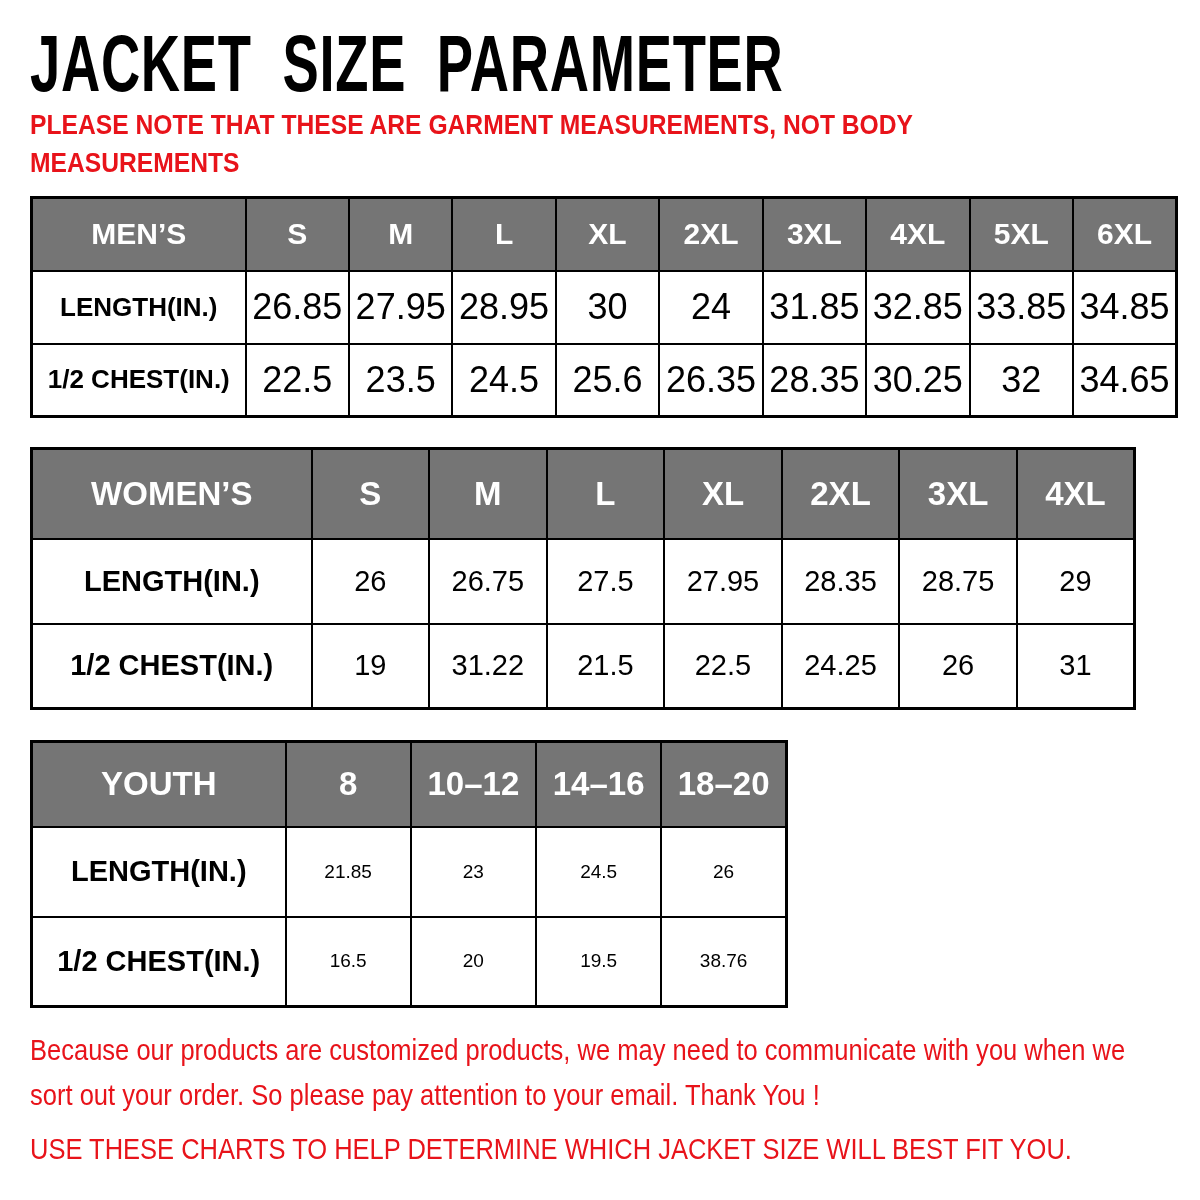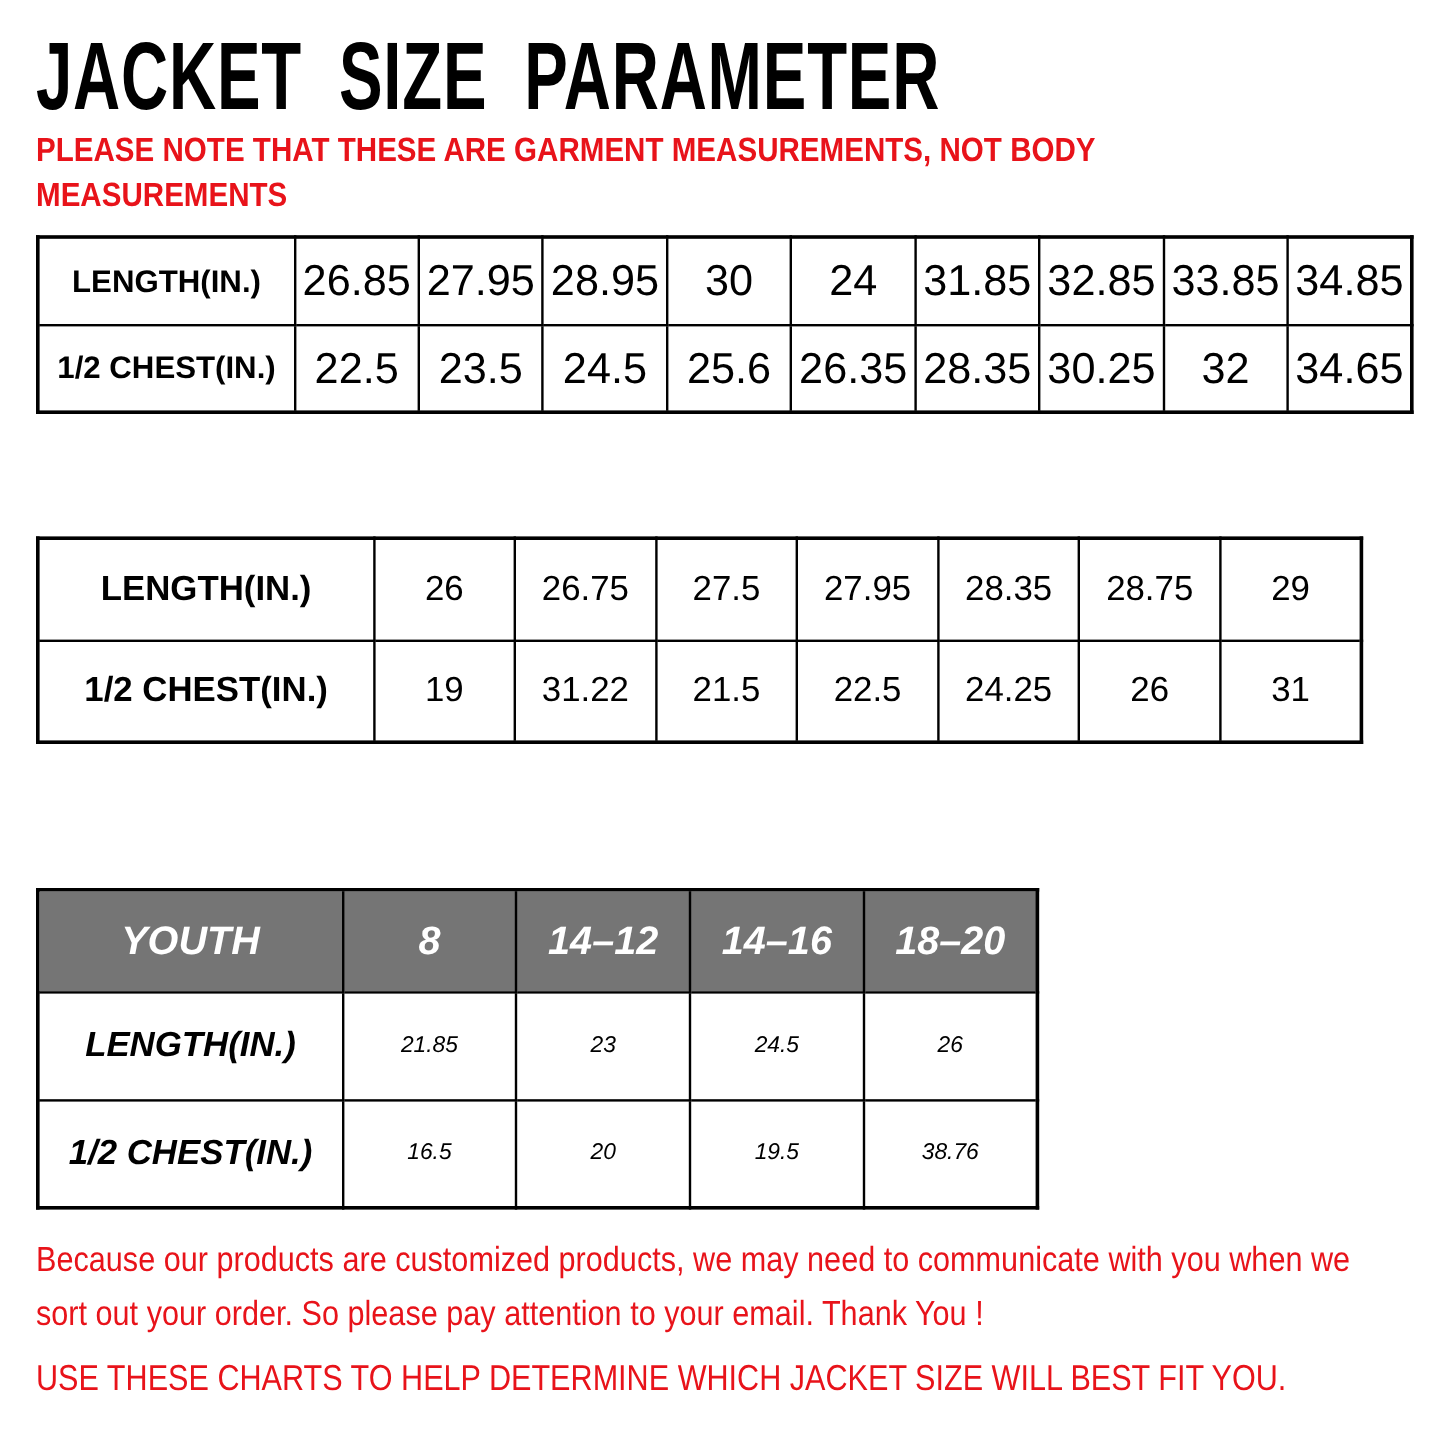--- a/index.html
+++ b/index.html
@@ -74,21 +74,21 @@
   
   .womens { left: 30px; top: 447px; width: 1106px; }
   .womens col.c-first { width: 280px; }
   .womens tr.head { height: 90px; }
   .womens tr.data { height: 85px; }
   .womens th { font-size: 33px; }
   .womens td { font-size: 29px; }
   .womens td.row-label { font-size: 29px; }
 
   
-  .youth { left: 30px; top: 740px; width: 836px; font-style: italic; }
+  .youth { left: 30px; top: 740px; width: 758px; }
   .youth col.c-first { width: 254px; }
   .youth tr.head { height: 85px; }
   .youth tr.data { height: 90px; }
   .youth th { font-size: 33px; }
   .youth td { font-size: 19px; }
   .youth td.row-label { font-size: 29px; }
 
   .footer-note {
     position: absolute;
     left: 30px;
@@ -126,20 +126,32 @@
       <col>
       <col>
       <col>
       <col>
       <col>
       <col>
       <col>
       <col>
   </colgroup>
   <tbody>
+      <tr class="head">
+    <th class="tbl-title">MEN’S</th>
+    <th class="size-col">S</th>
+    <th class="size-col">M</th>
+    <th class="size-col">L</th>
+    <th class="size-col">XL</th>
+    <th class="size-col">2XL</th>
+    <th class="size-col">3XL</th>
+    <th class="size-col">4XL</th>
+    <th class="size-col">5XL</th>
+    <th class="size-col">6XL</th>
+  </tr>
   <tr class="data">
     <td class="row-label">LENGTH(IN.)</td>
     <td>26.85</td>
     <td>27.95</td>
     <td>28.95</td>
     <td>30</td>
     <td>24</td>
     <td>31.85</td>
     <td>32.85</td>
     <td>33.85</td>
@@ -165,20 +177,30 @@
     <col class="c-first">
     <col>
       <col>
       <col>
       <col>
       <col>
       <col>
       <col>
   </colgroup>
   <tbody>
+      <tr class="head">
+    <th class="tbl-title">WOMEN’S</th>
+    <th class="size-col">S</th>
+    <th class="size-col">M</th>
+    <th class="size-col">L</th>
+    <th class="size-col">XL</th>
+    <th class="size-col">2XL</th>
+    <th class="size-col">3XL</th>
+    <th class="size-col">4XL</th>
+  </tr>
   <tr class="data">
     <td class="row-label">LENGTH(IN.)</td>
     <td>26</td>
     <td>26.75</td>
     <td>27.5</td>
     <td>27.95</td>
     <td>28.35</td>
     <td>28.75</td>
     <td>29</td>
   </tr>
@@ -200,21 +222,21 @@
     <col class="c-first">
     <col>
       <col>
       <col>
       <col>
   </colgroup>
   <tbody>
       <tr class="head">
     <th class="tbl-title">YOUTH</th>
     <th class="size-col">8</th>
-    <th class="size-col">14–12</th>
+    <th class="size-col">10–12</th>
     <th class="size-col">14–16</th>
     <th class="size-col">18–20</th>
   </tr>
   <tr class="data">
     <td class="row-label">LENGTH(IN.)</td>
     <td>21.85</td>
     <td>23</td>
     <td>24.5</td>
     <td>26</td>
   </tr>

